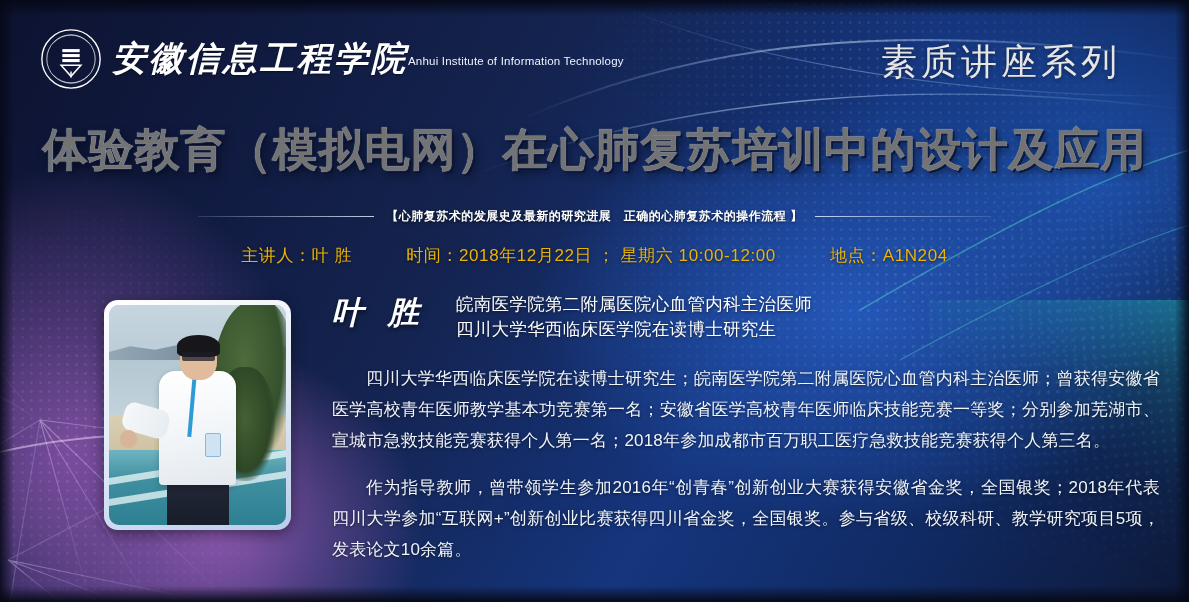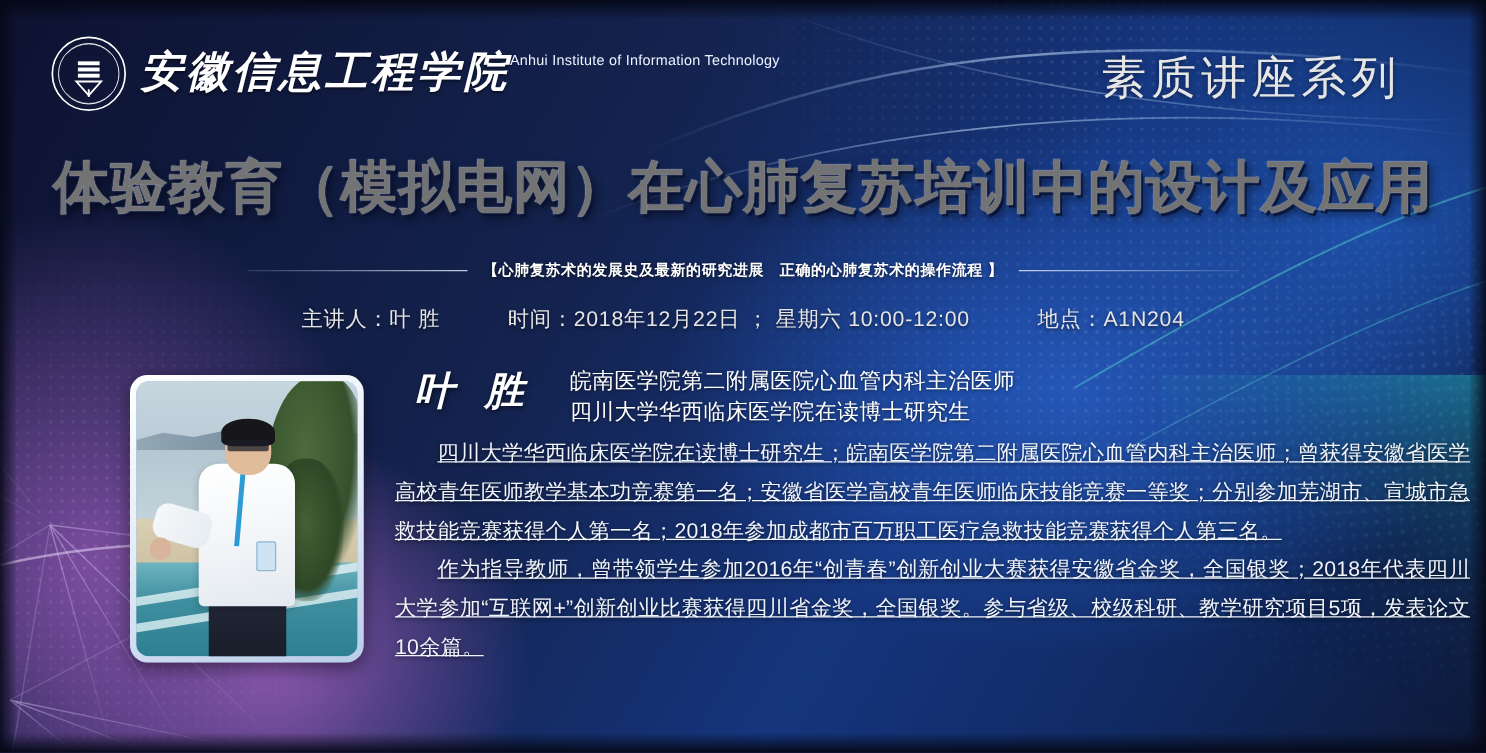--- a/index.html
+++ b/index.html
@@ -65,21 +65,21 @@
   .logo-block{ position:absolute; left:40px; top:28px; display:flex; align-items:center; gap:10px; }
   .emblem{ width:62px; height:62px; flex:0 0 auto; }
   .logo-text{ display:flex; flex-direction:row; }
   .logo-cn{
     font-family:"DejaVu Serif","Liberation Serif",serif;
     font-size:34px; font-weight:700; color:#fff; letter-spacing:3px;
     font-style:italic; line-height:1.05; white-space:nowrap;
     text-shadow:0 1px 2px rgba(0,0,0,.5);
   }
   .logo-en{
-    font-size:11.5px; color:#eef3ff; letter-spacing:.2px; margin-top:2px; white-space:nowrap;
+    font-size:11.5px; color:#eef3ff; letter-spacing:.2px; margin-top:14px; white-space:nowrap;
   }
 
   .series{
     position:absolute; right:68px; top:38px;
     font-size:36px; color:#e5e5e5; letter-spacing:4px; font-weight:500;
     text-shadow:0 1px 4px rgba(0,0,0,.45);
     white-space:nowrap;
   }
 
   
@@ -100,21 +100,21 @@
   .rule{ height:1px; width:176px; background:linear-gradient(90deg,rgba(200,215,255,.15),rgba(225,235,255,.85)); }
   .rule.right{ background:linear-gradient(90deg,rgba(225,235,255,.85),rgba(200,215,255,.15)); }
   .sub-title{
     font-size:12px; color:#ffffff; letter-spacing:.5px; font-weight:600; white-space:nowrap;
     text-shadow:0 1px 3px rgba(0,0,0,.6);
   }
 
   .info-row{
     position:absolute; left:0; right:0; top:244px;
     display:flex; justify-content:center; align-items:center; gap:54px;
-    font-size:17px; color:#e5e5e5; letter-spacing:.6px; white-space:nowrap;
+    font-size:17px; color:#eab308; letter-spacing:.6px; white-space:nowrap;
     text-shadow:0 1px 3px rgba(0,0,0,.55);
   }
 
   
   .photo-frame{
     position:absolute; left:104px; top:300px; width:187px; height:230px;
     border-radius:14px; padding:5px;
     background:linear-gradient(160deg,#ffffff 0%,#dfe9f7 55%,#b9cde8 100%);
     box-shadow:0 4px 14px rgba(0,0,0,.45);
     overflow:hidden;
@@ -160,21 +160,21 @@
     position:absolute; left:456px; top:292px;
     font-size:17.5px; line-height:25px; color:#ffffff; letter-spacing:.3px;
     text-shadow:0 1px 3px rgba(0,0,0,.55); white-space:nowrap;
   }
   .bio{
     position:absolute; left:316px; top:347px; width:860px;
     font-size:17px; line-height:31px; color:#f0f4fb; letter-spacing:.2px;
     text-shadow:0 1px 3px rgba(0,0,0,.55);
     text-align:justify;
   }
-  .bio p{ text-indent:2em; margin:0;text-decoration:underline; }
+  .bio p{ text-indent:2em; margin:16px; }
 </style>
 </head>
 <body>
 
 <div class="poster">
 
   <div class="bg-base"></div>
   <div class="bg-dots"></div>
   <div class="bg-dots2"></div>
   <div class="bg-teal"></div>

